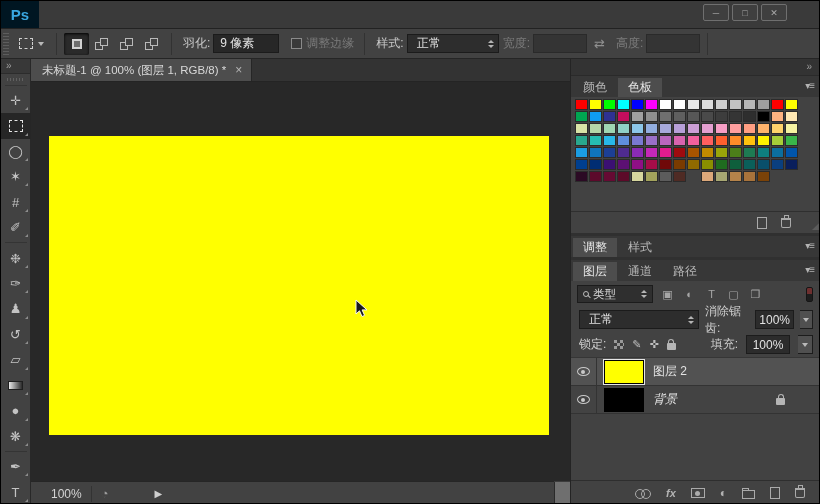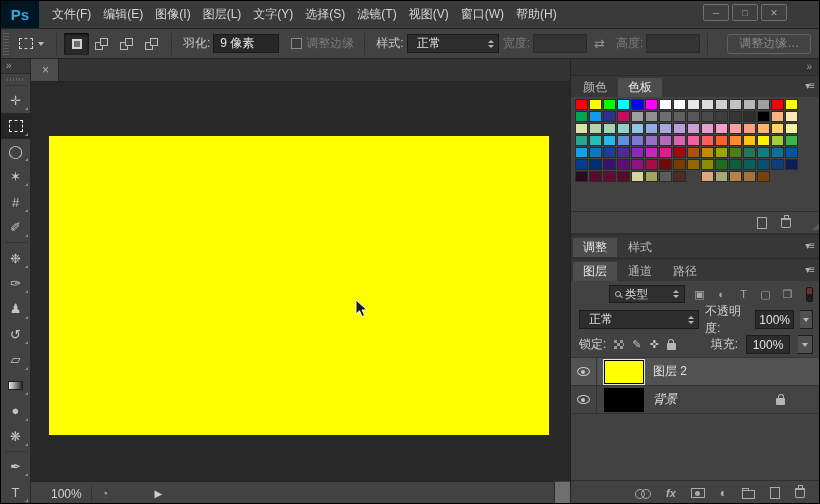--- a/index.html
+++ b/index.html
@@ -82,21 +82,21 @@
   .pmenu { position:absolute; right:7px; top:4px; color:#b3b3b3; font-size:10px; letter-spacing:-1px; }
   .panel-gap { height:3px; background:#303030; flex:none; }
 
   .swatch-body { height:136px; position:relative; flex:none; }
   .swatch-grid { position:absolute; left:4px; top:2px; display:grid; grid-template-columns:repeat(16,13px); grid-auto-rows:11px; gap:1px; }
   .swatch { width:13px; height:11px; border:1px solid #2b2b2b; }
   .swatch.empty { visibility:hidden; }
   .swatch-footer { position:absolute; bottom:0; left:0; right:0; height:22px; border-top:1px solid #2f2f2f; display:flex; align-items:center; justify-content:flex-end; gap:14px; padding-right:30px; }
   .corner-grip { position:absolute; right:2px; bottom:2px; color:#5c5c5c; font-size:9px; line-height:1; }
 
-  .l-filter { height:26px; display:flex; align-items:center; padding:0 6px; gap:7px; flex:none;margin-left:32px; }
+  .l-filter { height:26px; display:flex; align-items:center; padding:0 6px; gap:7px; flex:none; }
   .search-dd { width:76px; height:18px; background:#2f2f2f; border:1px solid #1c1c1c; display:flex; align-items:center; gap:4px; padding:0 5px; color:#d8d8d8; font-size:11.5px; }
   .i-mag { width:6px; height:6px; border:1px solid #b9b9b9; border-radius:50%; position:relative; flex:none; }
   .i-mag::after { content:""; position:absolute; width:4px; height:1px; background:#b9b9b9; right:-3px; bottom:-1px; transform:rotate(45deg); }
   .filter-ico { color:#a6a6a6; font-size:11px; width:15px; text-align:center; line-height:1; }
   .i-toggle { width:7px; height:15px; margin-left:auto; margin-right:2px; background:linear-gradient(#6e2f2f 0 6px,#1d1d1d 6px); border:1px solid #151515; border-radius:2px; }
 
   .l-blend { height:25px; display:flex; align-items:center; padding:0 8px; gap:6px; flex:none; font-size:12px; color:#cfcfcf; }
   .blend-dd { width:120px; flex:none; }
   .valbox { width:44px; height:19px; background:#2c2c2c; border:1px solid #1c1c1c; display:flex; align-items:center; justify-content:center; color:#e2e2e2; }
   .val-caret { width:15px; height:19px; background:#505050; border:1px solid #1c1c1c; border-left:none; display:flex; align-items:center; justify-content:center; }
@@ -133,32 +133,20 @@
   .i-chain::before,.i-chain::after { content:""; position:absolute; top:0; width:8px; height:8px; border:1.5px solid #aaa; border-radius:50%; }
   .i-chain::before { left:0; } .i-chain::after { left:6px; }
 </style>
 </head>
 <body>
 
 <div class="ps-window">
 
   <div class="menubar">
     <div class="logo">Ps</div>
-    <div class="menu-items" id="menu-items">
-        <span class="menu-item">文件(F)</span>
-        <span class="menu-item">编辑(E)</span>
-        <span class="menu-item">图像(I)</span>
-        <span class="menu-item">图层(L)</span>
-        <span class="menu-item">文字(Y)</span>
-        <span class="menu-item">选择(S)</span>
-        <span class="menu-item">滤镜(T)</span>
-        <span class="menu-item">视图(V)</span>
-        <span class="menu-item">窗口(W)</span>
-        <span class="menu-item">帮助(H)</span>
-      </div>
     <div class="win-controls">
       <span class="win-btn">─</span>
       <span class="win-btn">□</span>
       <span class="win-btn">✕</span>
     </div>
   </div>
 
   <div class="optbar">
     <div class="optgrip"></div>
     <div class="preset-btn">
@@ -200,21 +188,20 @@
           <i class="up"></i>
           <i class="dn"></i>
         </span>
     </div>
     <span class="olabel dis">宽度:</span>
     <div class="numfield dim-field"></div>
     <span class="swap">⇄</span>
     <span class="olabel dis">高度:</span>
     <div class="numfield dim-field"></div>
     <div class="vsep"></div>
-    <div class="refine-btn">调整边缘…</div>
   </div>
 
   <div class="toolcol">
     <div class="tc-collapse">»</div>
     <div class="tc-grip"></div>
     <div class="tool-sep"></div>
     <div id="tool-list" style="display:contents"><div class="tool">
           <span>✛</span>
         </div><div class="tool active">
           <span class="t-marquee"></span>
@@ -245,20 +232,21 @@
         </div><div class="tool-sep"></div><div class="tool">
           <span>✒</span>
         </div><div class="tool">
           <span>T</span>
         </div></div>
   </div>
 
   <div class="docarea">
     <div class="tabbar">
       <div class="doc-tab">
+        <span>未标题-1 @ 100% (图层 1, RGB/8) *</span>
         <span class="x">×</span>
       </div>
     </div>
     <div class="canvas" id="canvas" style="background: rgb(255, 255, 0);"></div>
     <svg class="cursor" viewBox="0 0 13 19">
       <path d="M1,1 L1,15 L4.5,11.8 L7,17.5 L9.6,16.4 L7.1,10.9 L12,10.9 Z" fill="#1a1a1a" stroke="#f5f5f5" stroke-width="1"></path>
     </svg>
   </div>
 
   <div class="statusbar">
@@ -430,21 +418,21 @@
     </div>
 
     <div class="l-blend">
       <div class="dd blend-dd">
         <span>正常</span>
         <span class="ud">
             <i class="up"></i>
             <i class="dn"></i>
           </span>
       </div>
-      <span>不透明度:</span>
+      <span>消除锯齿:</span>
       <span class="valbox">100%</span>
       <span class="val-caret">
           <span class="caret"></span>
         </span>
     </div>
 
     <div class="l-lock">
       <span>锁定:</span>
       <div id="lock-icons" style="display:contents"><span class="i-checker"></span><span class="lock-ico">✎</span><span class="lock-ico">✜</span><span class="i-lock"></span></div>
       <span style="margin-left:auto">填充:</span>

